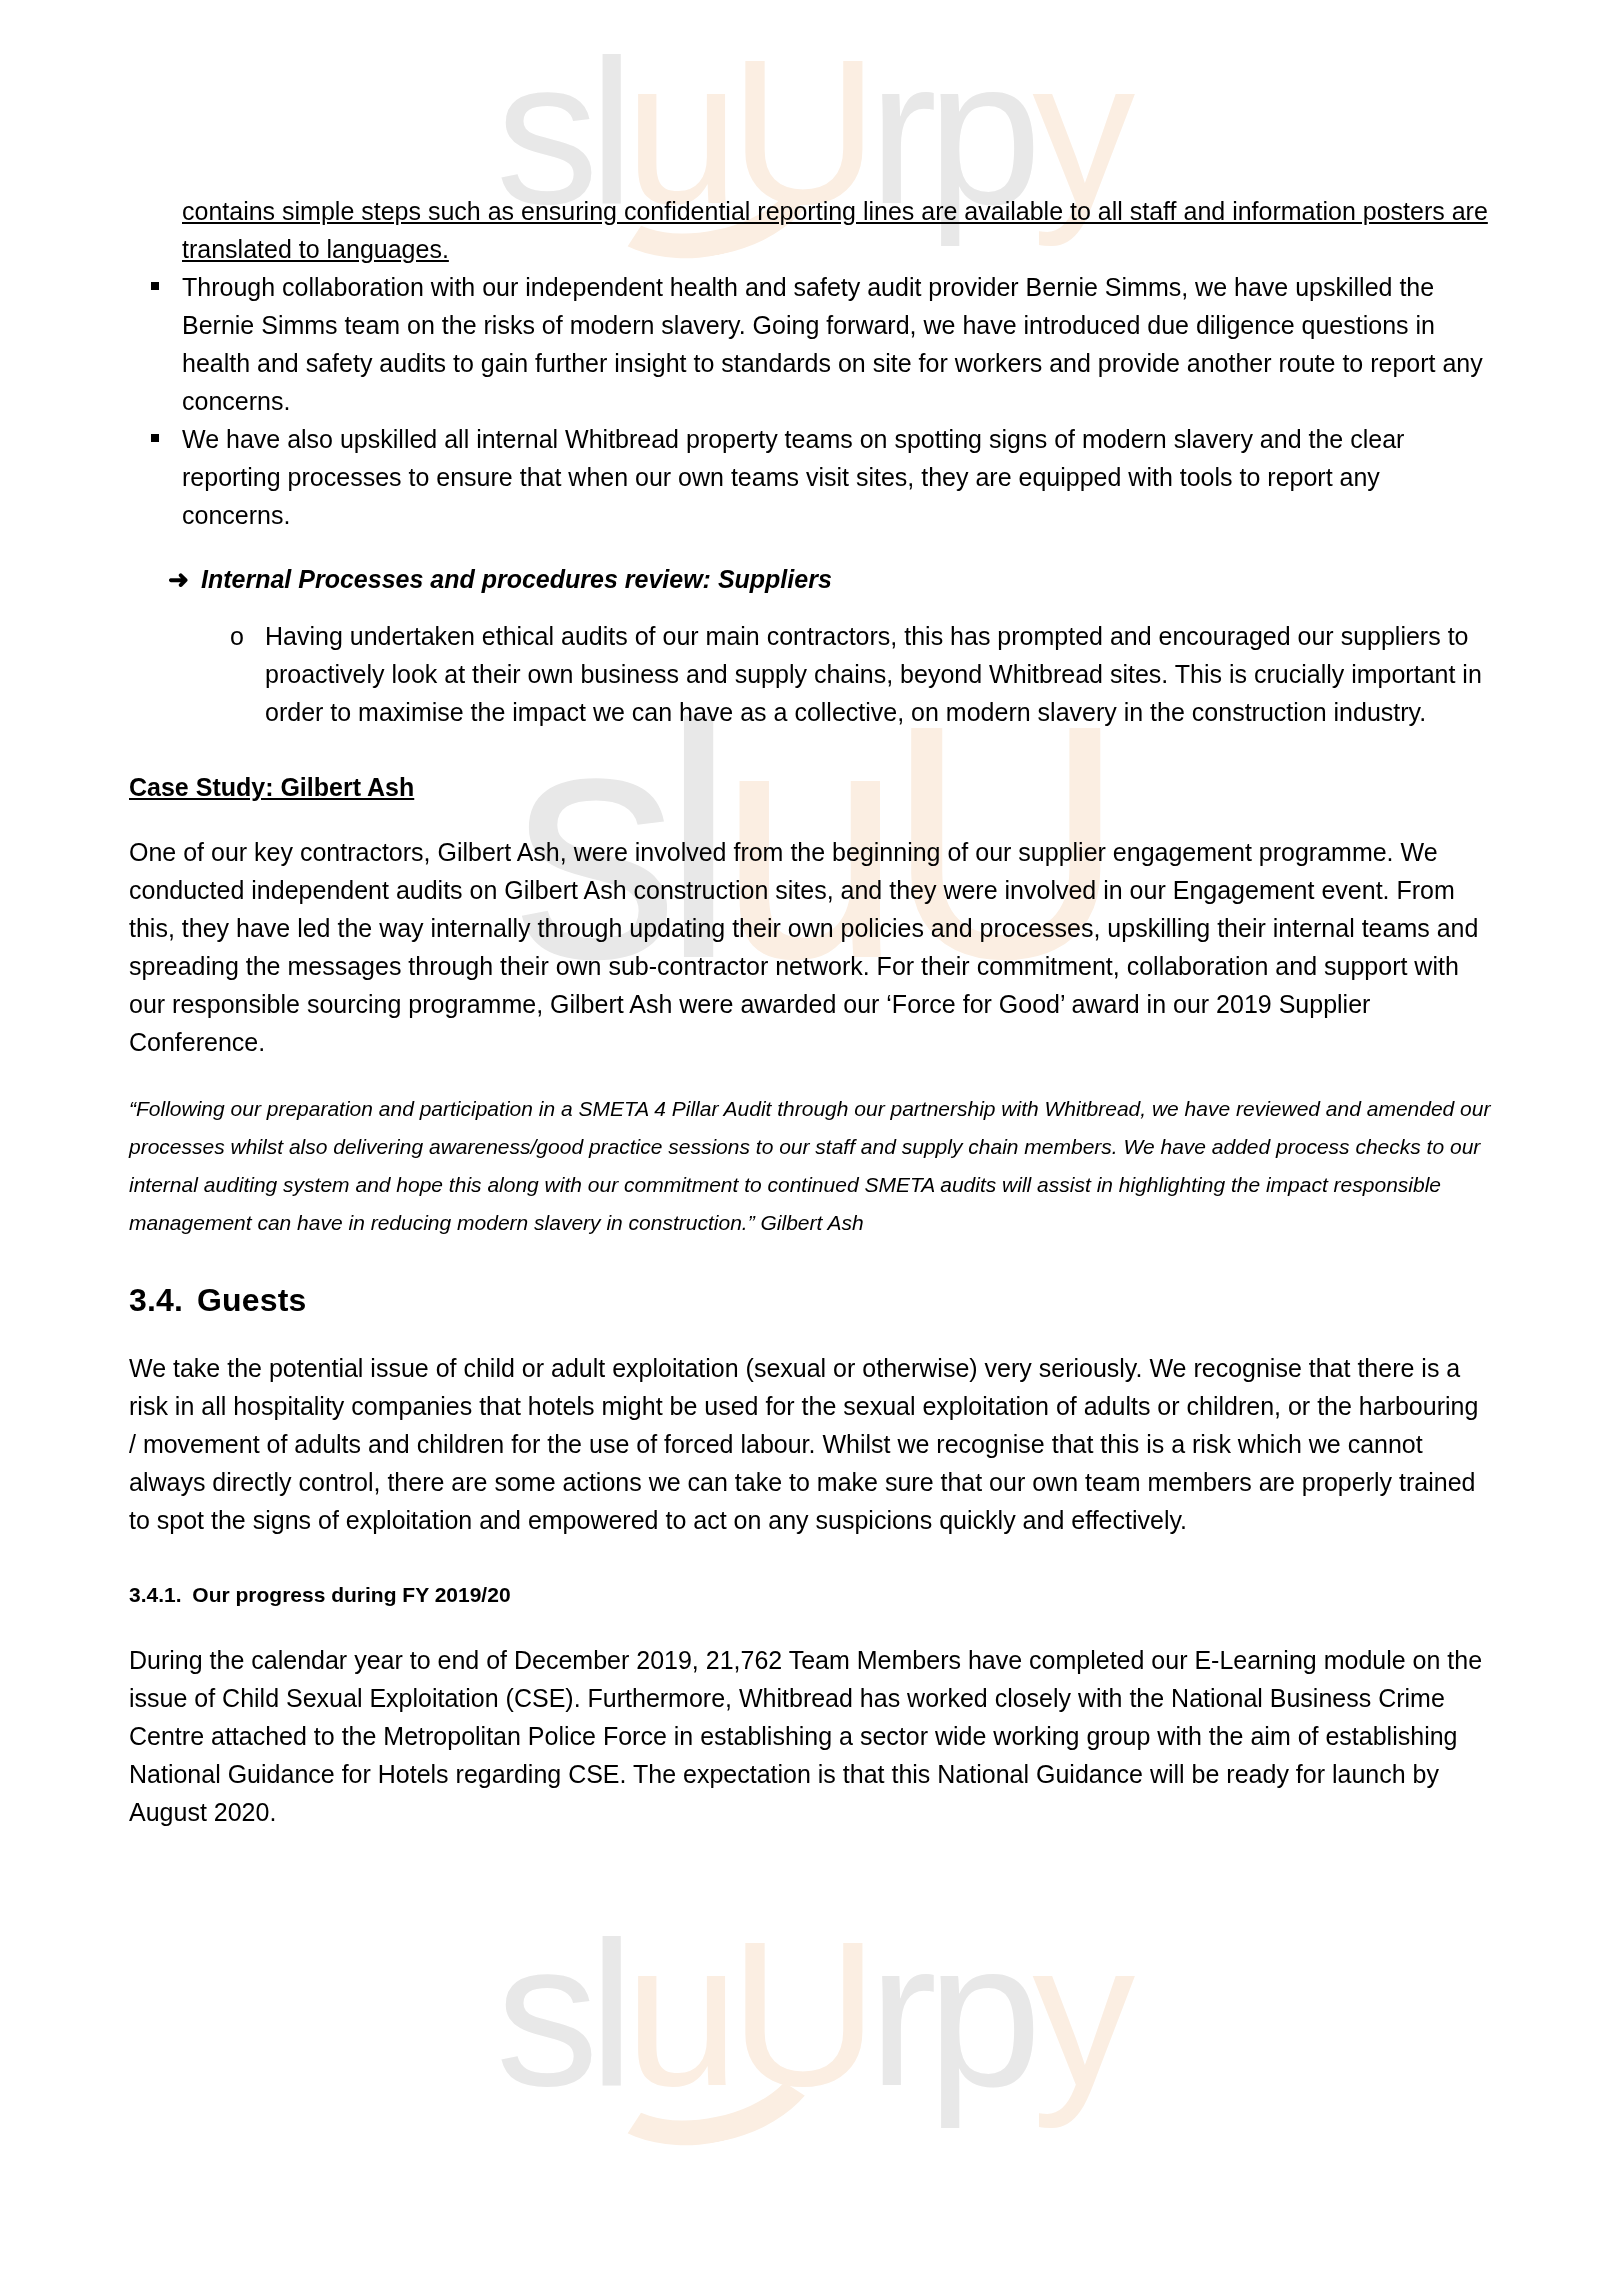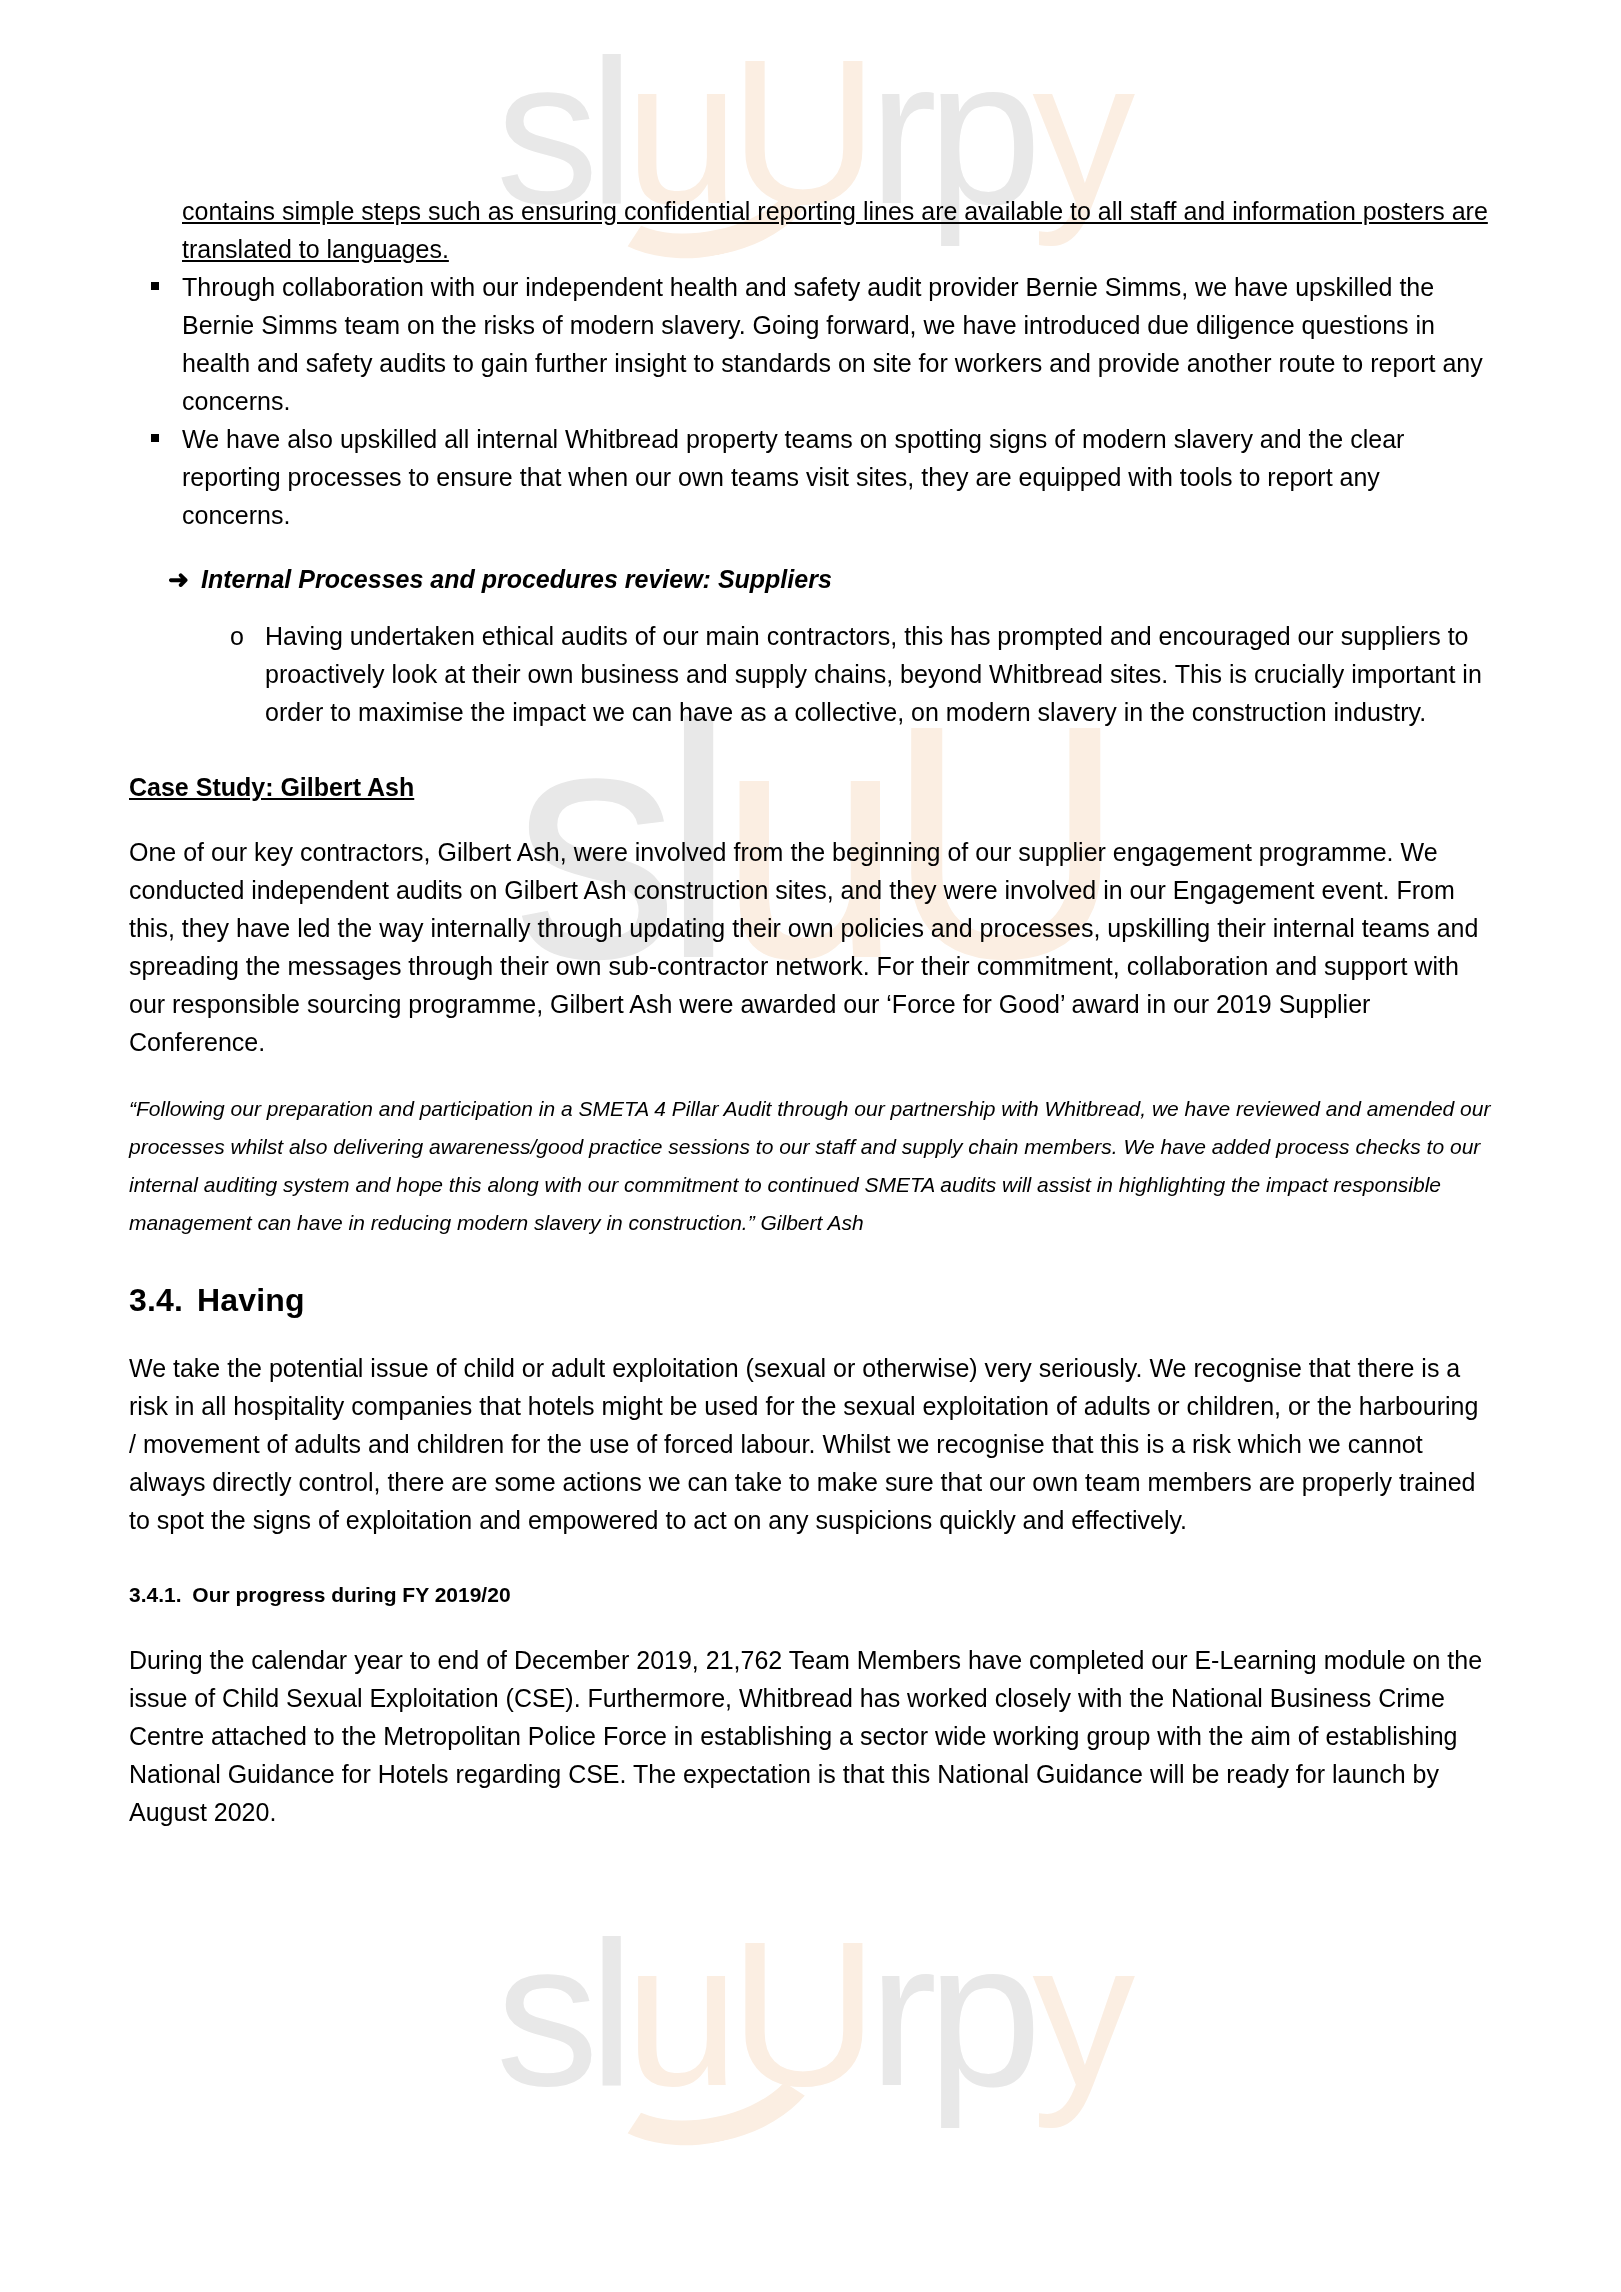--- a/index.html
+++ b/index.html
@@ -249,21 +249,21 @@
         </li>
       </ul>
 
       <div class="case-head">Case Study: Gilbert Ash</div>
 
       <p class="para">One of our key contractors, Gilbert Ash, were involved from the beginning of our supplier engagement programme. We conducted independent audits on Gilbert Ash construction sites, and they were involved in our Engagement event. From this, they have led the way internally through updating their own policies and processes, upskilling their internal teams and spreading the messages through their own sub-contractor network. For their commitment, collaboration and support with our responsible sourcing programme, Gilbert Ash were awarded our ‘Force for Good’ award in our 2019 Supplier Conference.</p>
 
       <p class="quote-para">“Following our preparation and participation in a SMETA 4 Pillar Audit through our partnership with Whitbread, we have reviewed and amended our processes whilst also delivering awareness/good practice sessions to our staff and supply chain members.   We have added process checks to our internal auditing system and hope this along with our commitment to continued SMETA audits will assist in highlighting the impact responsible management can have in reducing modern slavery in construction.” Gilbert Ash</p>
 
       <div class="h2">
-        <span class="h2-num">3.4.</span><span>Having</span>
+        <span class="h2-num">3.4.</span><span>Guests</span>
       </div>
 
       <p class="para">We take the potential issue of child or adult exploitation (sexual or otherwise) very seriously.  We recognise that there is a risk in all hospitality companies that hotels might be used for the sexual exploitation of adults or children, or the harbouring / movement of adults and children for the use of forced labour.  Whilst we recognise that this is a risk which we cannot always directly control, there are some actions we can take  to make sure that our own team members are properly trained to spot the signs of exploitation and empowered to act on any suspicions quickly and effectively.</p>
 
       <div class="h3">
         <span class="h3-num">3.4.1.</span><span>Our progress during FY 2019/20</span>
       </div>
 
       <p class="para">During the calendar year to end of December 2019, 21,762 Team Members have completed our E-Learning module on the issue of Child Sexual Exploitation (CSE).  Furthermore, Whitbread has worked closely with the National Business Crime Centre attached to the Metropolitan Police Force in establishing a sector wide working group with the aim of establishing National Guidance for Hotels regarding CSE.  The expectation is that this National Guidance will be ready for launch by August 2020.</p>
 

